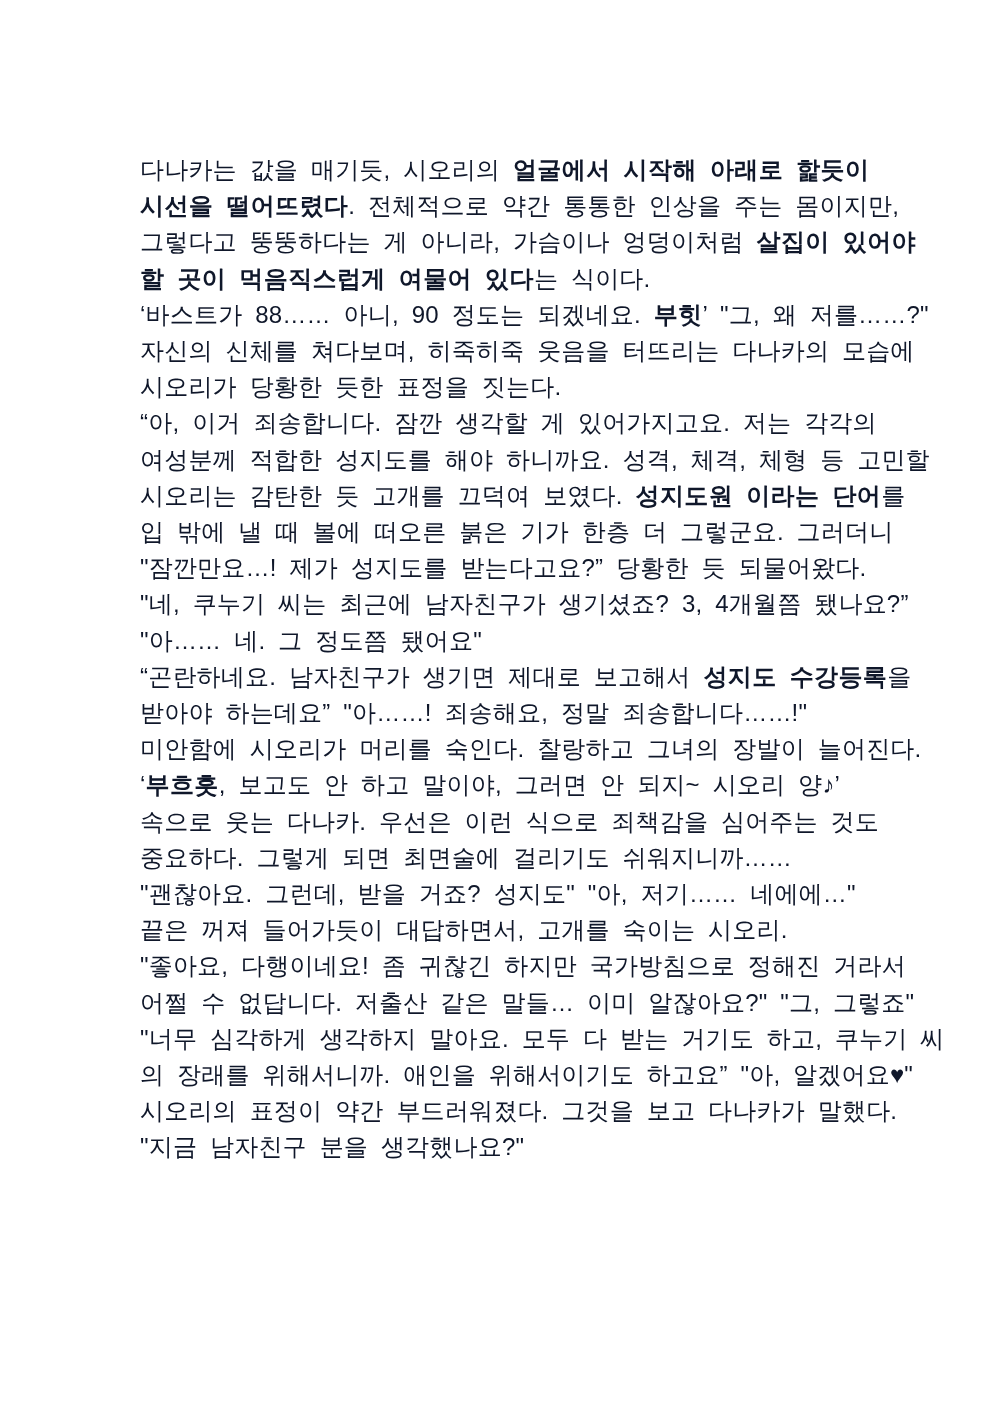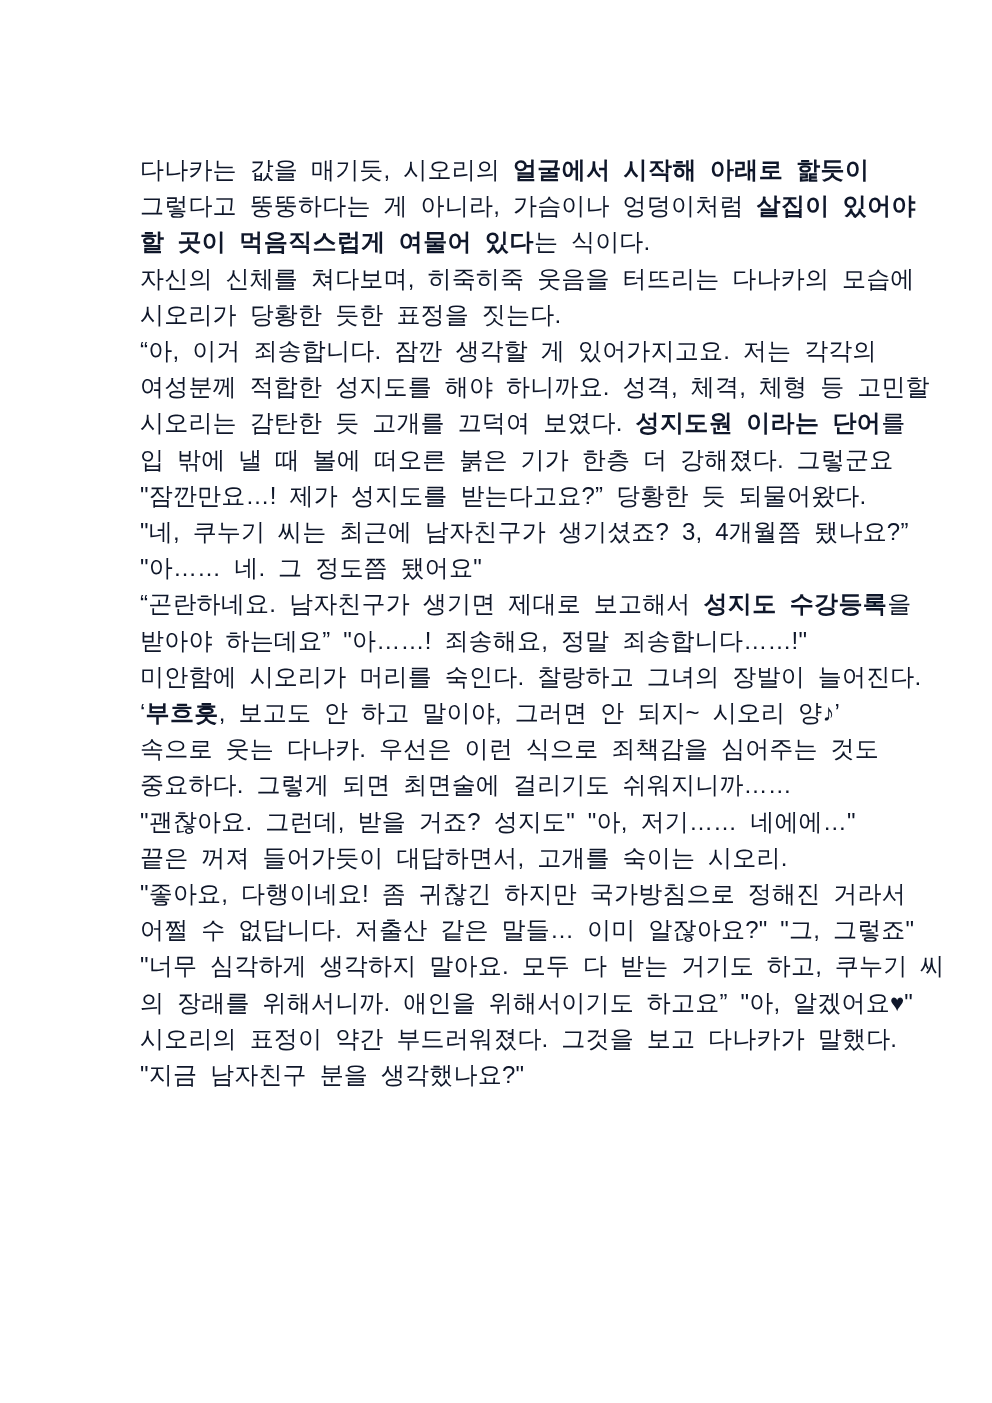--- a/index.html
+++ b/index.html
@@ -35,28 +35,30 @@
     font-weight: 800;
     letter-spacing: 0.4px;
   }
 </style>
 </head>
 <body>
 
 <div class="page">
   <div class="doc-lines">
       <div class="line"><span class="seg">다나카는 값을 매기듯, 시오리의 </span><span class="seg bold">얼굴에서 시작해 아래로 핥듯이</span></div>
+      <div class="line"><span class="seg bold">시선을 떨어뜨렸다</span><span class="seg">. 전체적으로 약간 통통한 인상을 주는 몸이지만,</span></div>
       <div class="line"><span class="seg">그렇다고 뚱뚱하다는 게 아니라, 가슴이나 엉덩이처럼 </span><span class="seg bold">살집이 있어야</span></div>
       <div class="line"><span class="seg bold">할 곳이 먹음직스럽게 여물어 있다</span><span class="seg">는 식이다.</span></div>
+      <div class="line"><span class="seg">‘바스트가 88…… 아니, 90 정도는 되겠네요. </span><span class="seg bold">부힛</span><span class="seg">’ "그, 왜 저를……?"</span></div>
       <div class="line"><span class="seg">자신의 신체를 쳐다보며, 히죽히죽 웃음을 터뜨리는 다나카의 모습에</span></div>
       <div class="line"><span class="seg">시오리가 당황한 듯한 표정을 짓는다.</span></div>
       <div class="line"><span class="seg">“아, 이거 죄송합니다. 잠깐 생각할 게 있어가지고요. 저는 각각의</span></div>
       <div class="line"><span class="seg">여성분께 적합한 성지도를 해야 하니까요. 성격, 체격, 체형 등 고민할</span></div>
       <div class="line"><span class="seg">시오리는 감탄한 듯 고개를 끄덕여 보였다. </span><span class="seg bold">성지도원 이라는 단어</span><span class="seg">를</span></div>
-      <div class="line"><span class="seg">입 밖에 낼 때 볼에 떠오른 붉은 기가 한층 더 강해졌다. 그렇군요</span></div>
+      <div class="line"><span class="seg">입 밖에 낼 때 볼에 떠오른 붉은 기가 한층 더 그렇군요. 그러더니</span></div>
       <div class="line"><span class="seg">"잠깐만요…! 제가 성지도를 받는다고요?” 당황한 듯 되물어왔다.</span></div>
       <div class="line"><span class="seg">"네, 쿠누기 씨는 최근에 남자친구가 생기셨죠? 3, 4개월쯤 됐나요?”</span></div>
       <div class="line"><span class="seg">"아…… 네. 그 정도쯤 됐어요"</span></div>
       <div class="line"><span class="seg">“곤란하네요. 남자친구가 생기면 제대로 보고해서 </span><span class="seg bold">성지도 수강등록</span><span class="seg">을</span></div>
       <div class="line"><span class="seg">받아야 하는데요” "아……! 죄송해요, 정말 죄송합니다……!"</span></div>
       <div class="line"><span class="seg">미안함에 시오리가 머리를 숙인다. 찰랑하고 그녀의 장발이 늘어진다.</span></div>
       <div class="line"><span class="seg">‘</span><span class="seg bold">부흐흣</span><span class="seg">, 보고도 안 하고 말이야, 그러면 안 되지~ 시오리 양♪’</span></div>
       <div class="line"><span class="seg">속으로 웃는 다나카. 우선은 이런 식으로 죄책감을 심어주는 것도</span></div>
       <div class="line"><span class="seg">중요하다. 그렇게 되면 최면술에 걸리기도 쉬워지니까……</span></div>
       <div class="line"><span class="seg">"괜찮아요. 그런데, 받을 거죠? 성지도" "아, 저기…… 네에에…"</span></div>

